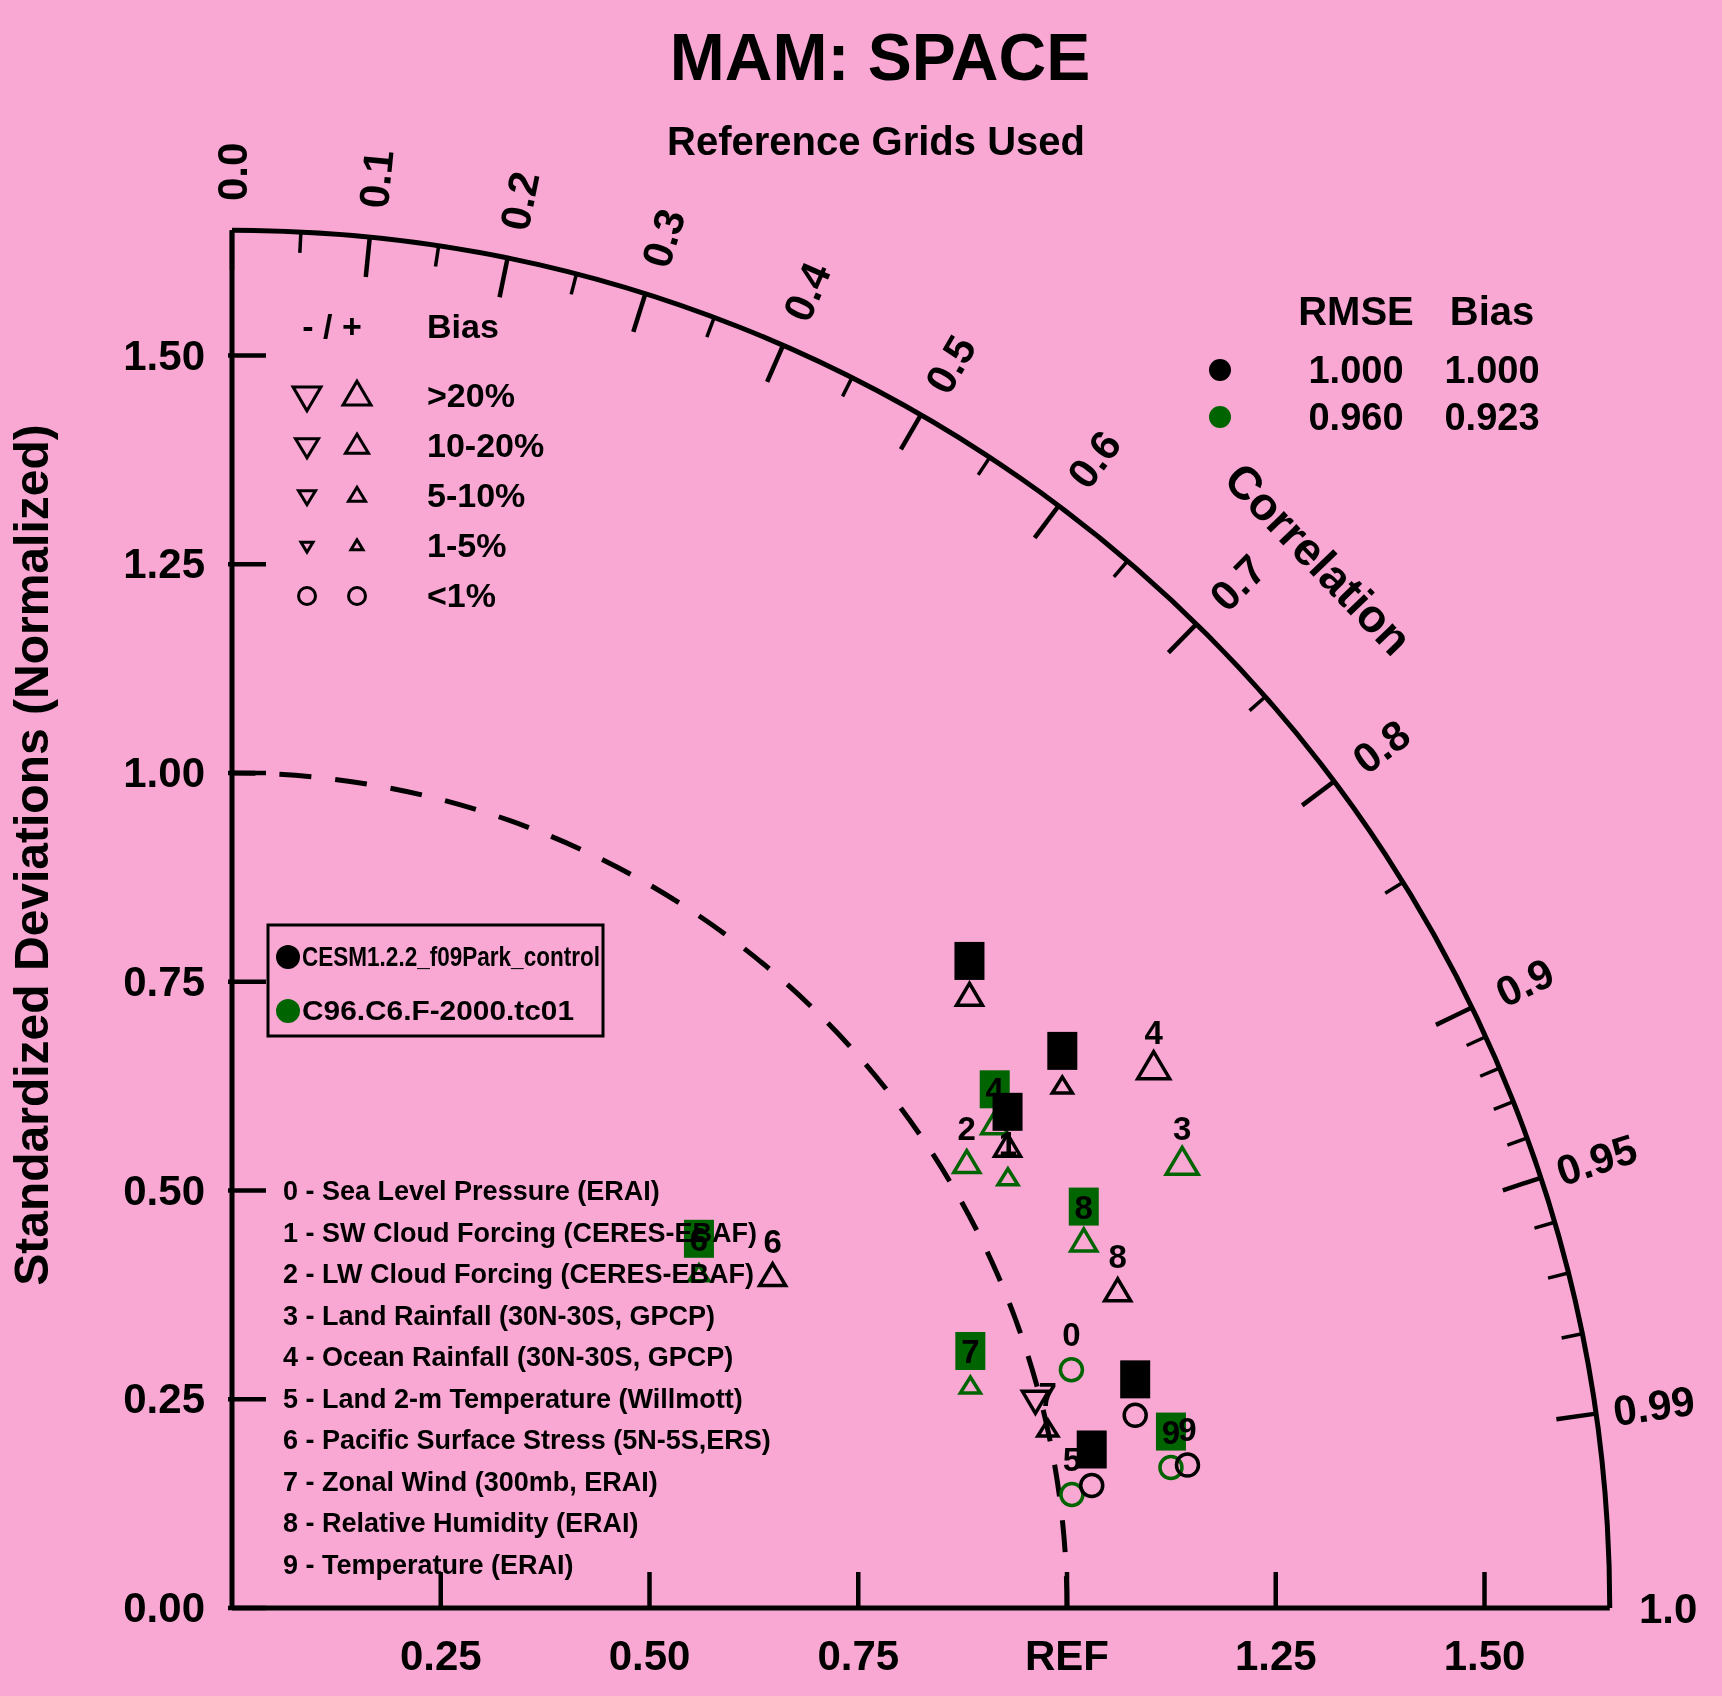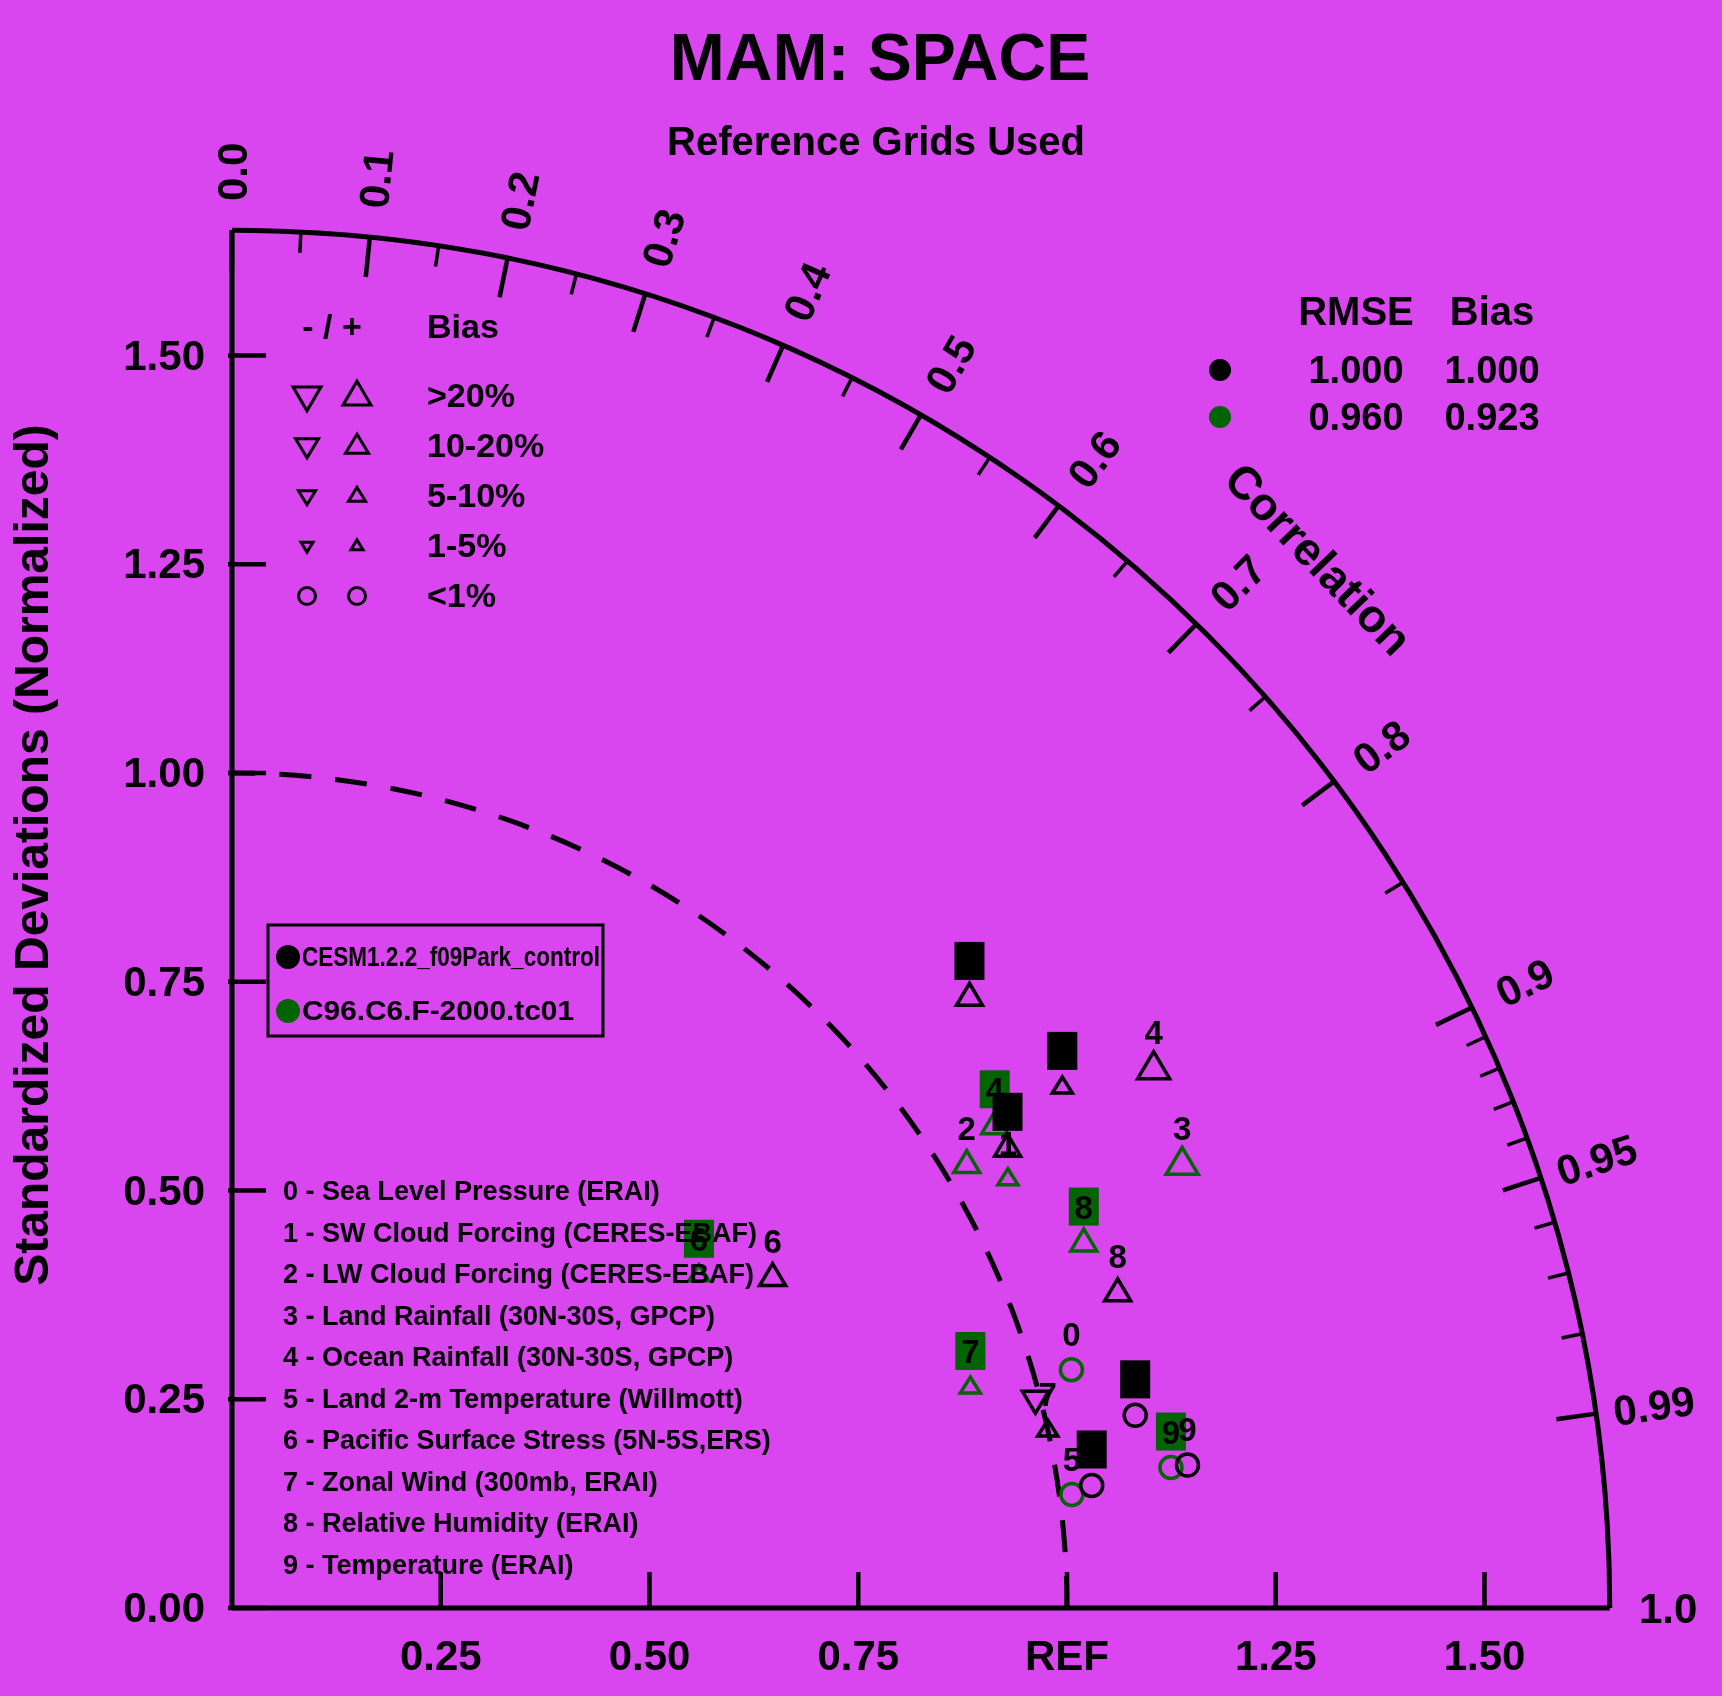--- a/index.html
+++ b/index.html
@@ -1,16 +1,16 @@
 <!DOCTYPE html>
 <html><head>
 <meta charset="utf-8">
 <style>
   html,body{margin:0;padding:0;background:#ffffff;}
-  .stage{position:relative;width:1722px;height:1696px;background:#d946ef;overflow:hidden;}
+  .stage{position:relative;width:1722px;height:1696px;background:#f9a8d4;overflow:hidden;}
   svg{display:block;}
   text{font-family:"Liberation Sans","DejaVu Sans",sans-serif;font-weight:bold;fill:#000000;}
 </style>
 </head>
 <body>
 
 <div class="stage">
   <svg id="chart" width="1722" height="1696" viewBox="0 0 1722 1696" xmlns="http://www.w3.org/2000/svg">
 
     <text x="880" y="80" font-size="66" text-anchor="middle">MAM: SPACE</text>

